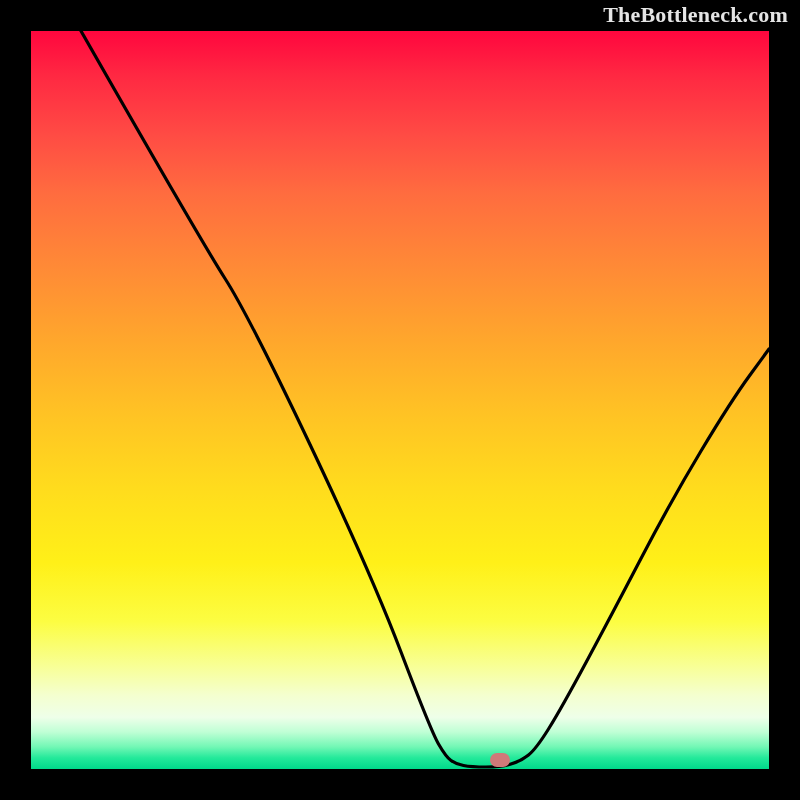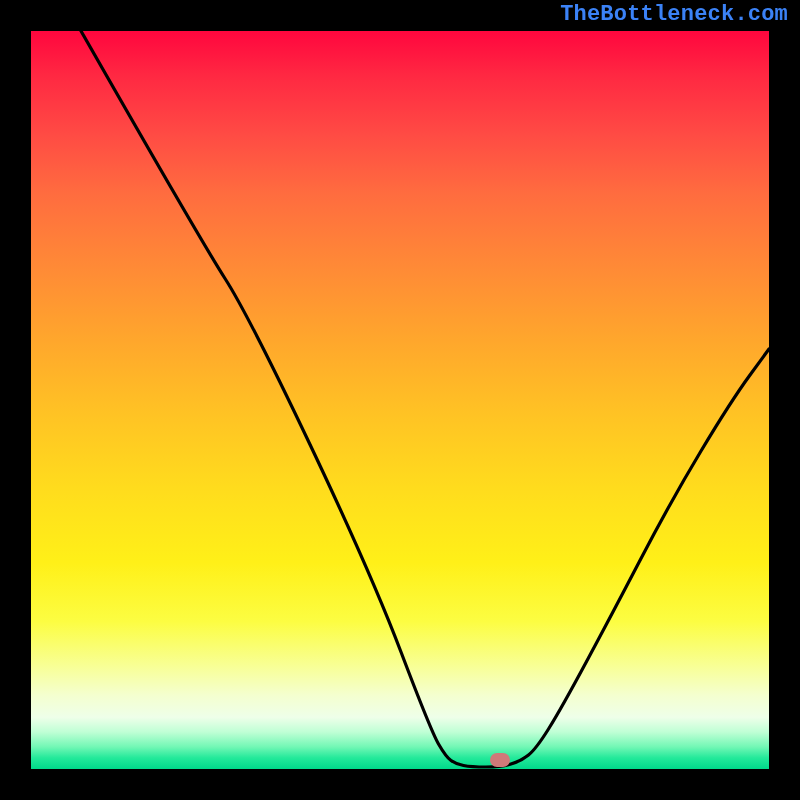--- a/index.html
+++ b/index.html
@@ -13,24 +13,24 @@
   .frame {
     position: relative;
     width: 800px;
     height: 800px;
     background: #000;
   }
   .watermark {
     position: absolute;
     top: 2px;
     right: 12px;
-    font-family: Liberation Mono, monospace;
+    font-family: Liberation Serif, serif;
     font-size: 22px;
     font-weight: 600;
-    color: #3b82f6;
+    color: #e5e5e5;
     letter-spacing: 0.2px;
     z-index: 3;
   }
   .plot {
     position: absolute;
     left: 31px;
     top: 31px;
     width: 738px;
     height: 738px;
     overflow: hidden;

